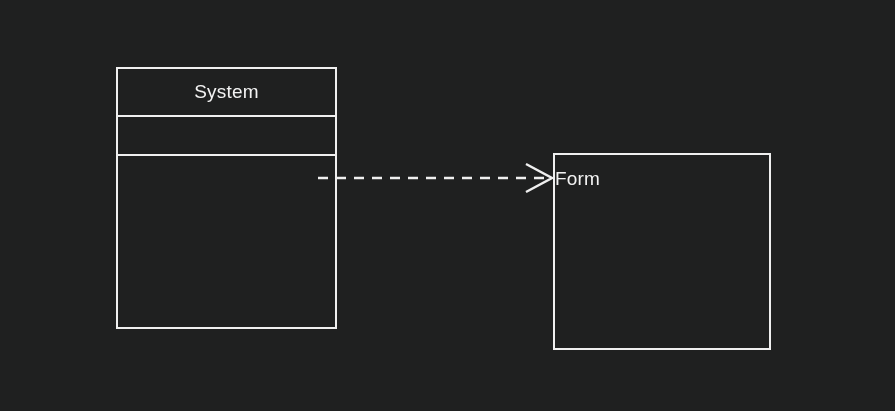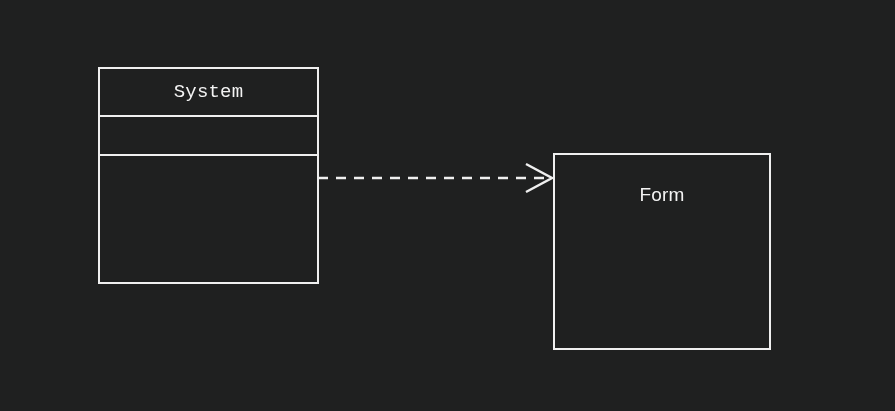--- a/index.html
+++ b/index.html
@@ -13,27 +13,26 @@
     position: relative;
     width: 895px;
     height: 411px;
     background: var(--background);
     overflow: hidden;
     font-family: "Liberation Sans", sans-serif;
     color: var(--text);
   }
   .uml-class {
     position: absolute;
-    left: 98px;
+    left: 116px;
     top: 67px;
     width: 221px;
-    height: 217px;
+    height: 262px;
     border: 2px solid var(--stroke);
     background: var(--background);
-    font-family: Liberation Mono, monospace;
   }
   .uml-header {
     height: 48px;
     border-bottom: 2px solid var(--stroke);
     display: flex;
     align-items: center;
     justify-content: center;
     font-size: 19px;
     letter-spacing: 0.2px;
   }
@@ -73,24 +72,23 @@
     position: absolute;
     left: 553px;
     top: 153px;
     width: 218px;
     height: 197px;
     border: 2px solid var(--stroke);
     background: var(--background);
   }
   .simple-box-title {
     padding-top: 13px;
-    text-align: center;
+    text-align: left;
     font-size: 19px;
     letter-spacing: 0.2px;
-    margin-top: 16px;
   }
 </style>
 </head>
 <body>
 
 <div class="canvas">
 
   <div class="uml-class">
     <div class="uml-header">System</div>
     <div class="uml-attrs"></div>

